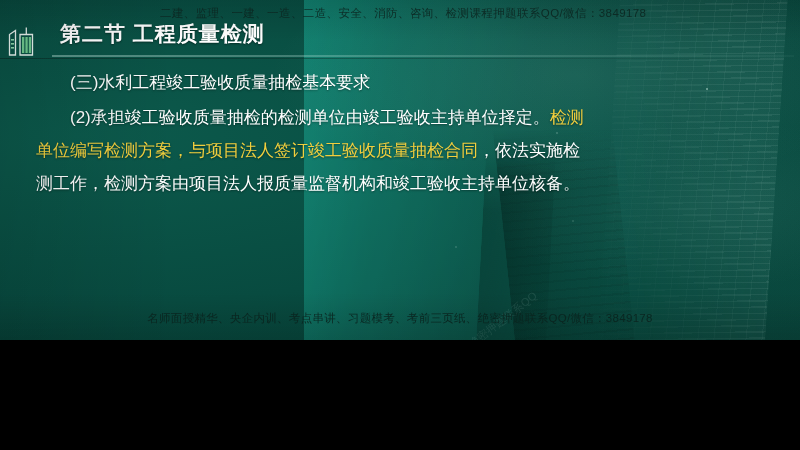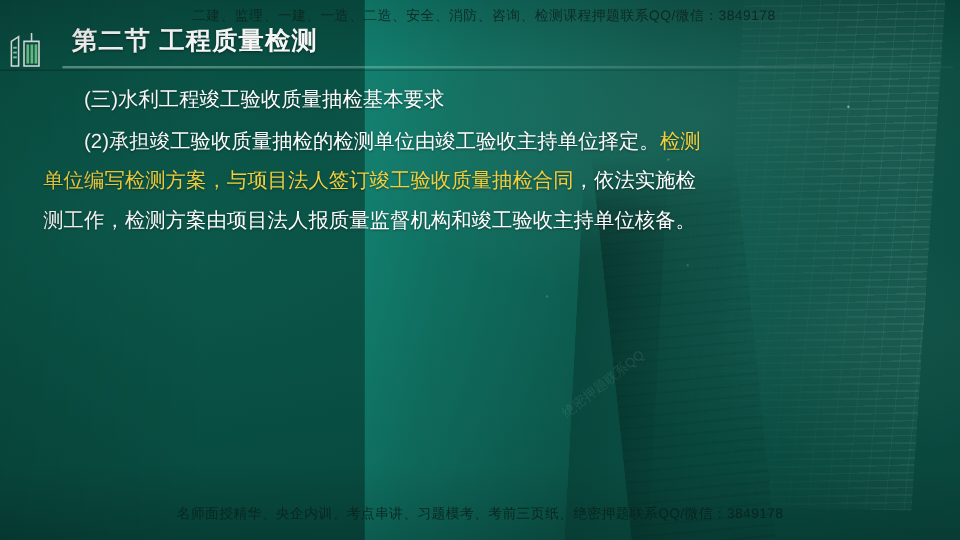--- a/index.html
+++ b/index.html
@@ -4,21 +4,21 @@
 <title>工程质量检测</title>
 <style>
   html, body {
     margin: 0;
     padding: 0;
     background: #000;
   }
   #slide {
     position: relative;
     width: 800px;
-    height: 450px;
+    height: 340px;
     overflow: hidden;
     font-family: "Liberation Sans", "DejaVu Sans", sans-serif;
     background: #0a5346;
     user-select: none;
   }
 
   
   .bg-base {
     position: absolute;
     inset: 0;

